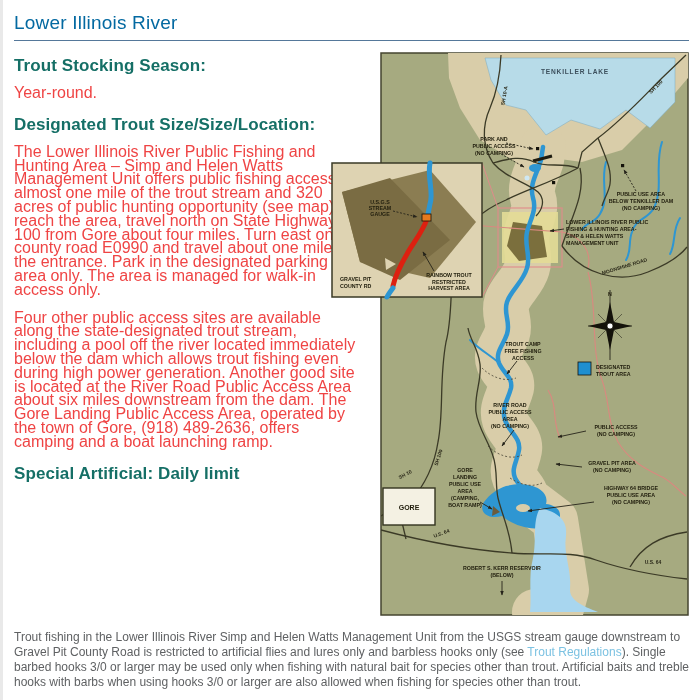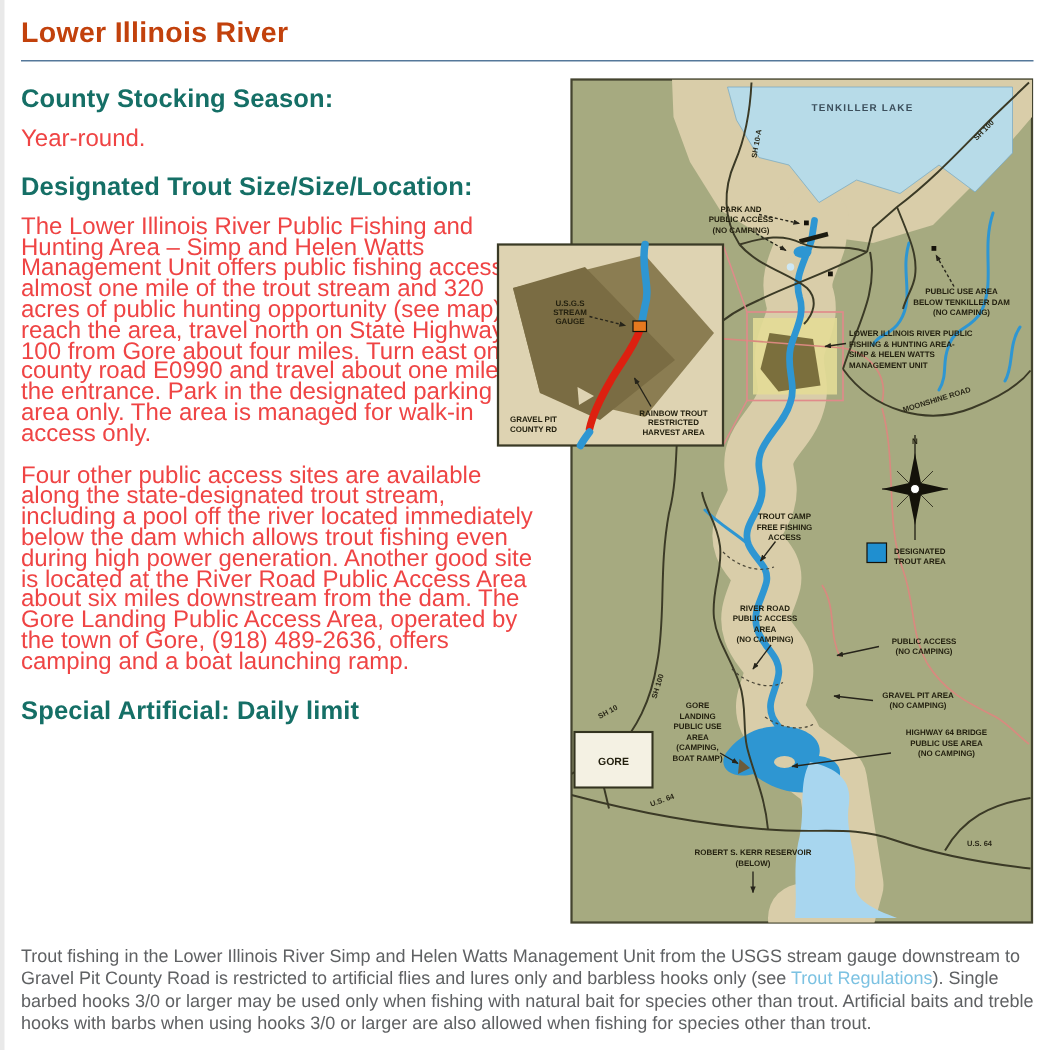--- a/index.html
+++ b/index.html
@@ -3,22 +3,22 @@
 <meta charset="utf-8">
 <style>
   html,body{margin:0;padding:0;}
   body{
     width:700px;height:700px;position:relative;background:#ffffff;
     font-family:"Liberation Sans",sans-serif;overflow:hidden;
   }
   .page-edge{position:absolute;left:0;top:0;width:3px;height:700px;background:#e9e9e9;}
   .header{position:absolute;left:14px;top:0;right:11px;}
   h1.title{
-    margin:0;padding:12px 0 6px 0;font-size:19px;font-weight:bold;
-    color:#c2410c;letter-spacing:.2px;
+    margin:0;padding:12px 0 6px 0;font-size:19px;font-weight:normal;
+    color:#0369a1;letter-spacing:.2px;
   }
   .title-rule{border:none;border-top:1px solid #55789a;margin:0;}
   .left-col{position:absolute;left:14px;top:41px;width:348px;}
   h2.sec{
     margin:15px 0 10px 0;font-size:17px;font-weight:bold;
     color:#156f66;letter-spacing:.1px;
   }
   .left-col p{
     margin:0 0 14px 0;font-size:16px;line-height:13.8px;color:#ef4444;
   }
@@ -44,21 +44,21 @@
 <body>
 
 <div class="page-edge"></div>
 
 <div class="header">
   <h1 class="title">Lower Illinois River</h1>
   <hr class="title-rule">
 </div>
 
 <div class="left-col">
-  <h2 class="sec">County Stocking Season:</h2>
+  <h2 class="sec">Trout Stocking Season:</h2>
   <p>Year-round.</p>
 
   <h2 class="sec">Designated Trout Size/Size/Location:</h2>
 
   <p>The Lower Illinois River Public Fishing and Hunting Area – Simp and Helen Watts Management Unit offers public fishing access to almost one mile of the trout stream and 320 acres of public hunting opportunity (see map). To reach the area, travel north on State Highway 100 from Gore about four miles. Turn east onto county road E0990 and travel about one mile to the entrance. Park in the designated parking area only. The area is managed for walk-in access only.</p>
   <p>Four other public access sites are available along the state-designated trout stream, including a pool off the river located immediately below the dam which allows trout fishing even during high power generation. Another good site is located at the River Road Public Access Area about six miles downstream from the dam. The Gore Landing Public Access Area, operated by the town of Gore, (918) 489-2636, offers camping and a boat launching ramp.</p>
 
   <h2 class="sec">Special Artificial: Daily limit</h2>
 </div>
 

